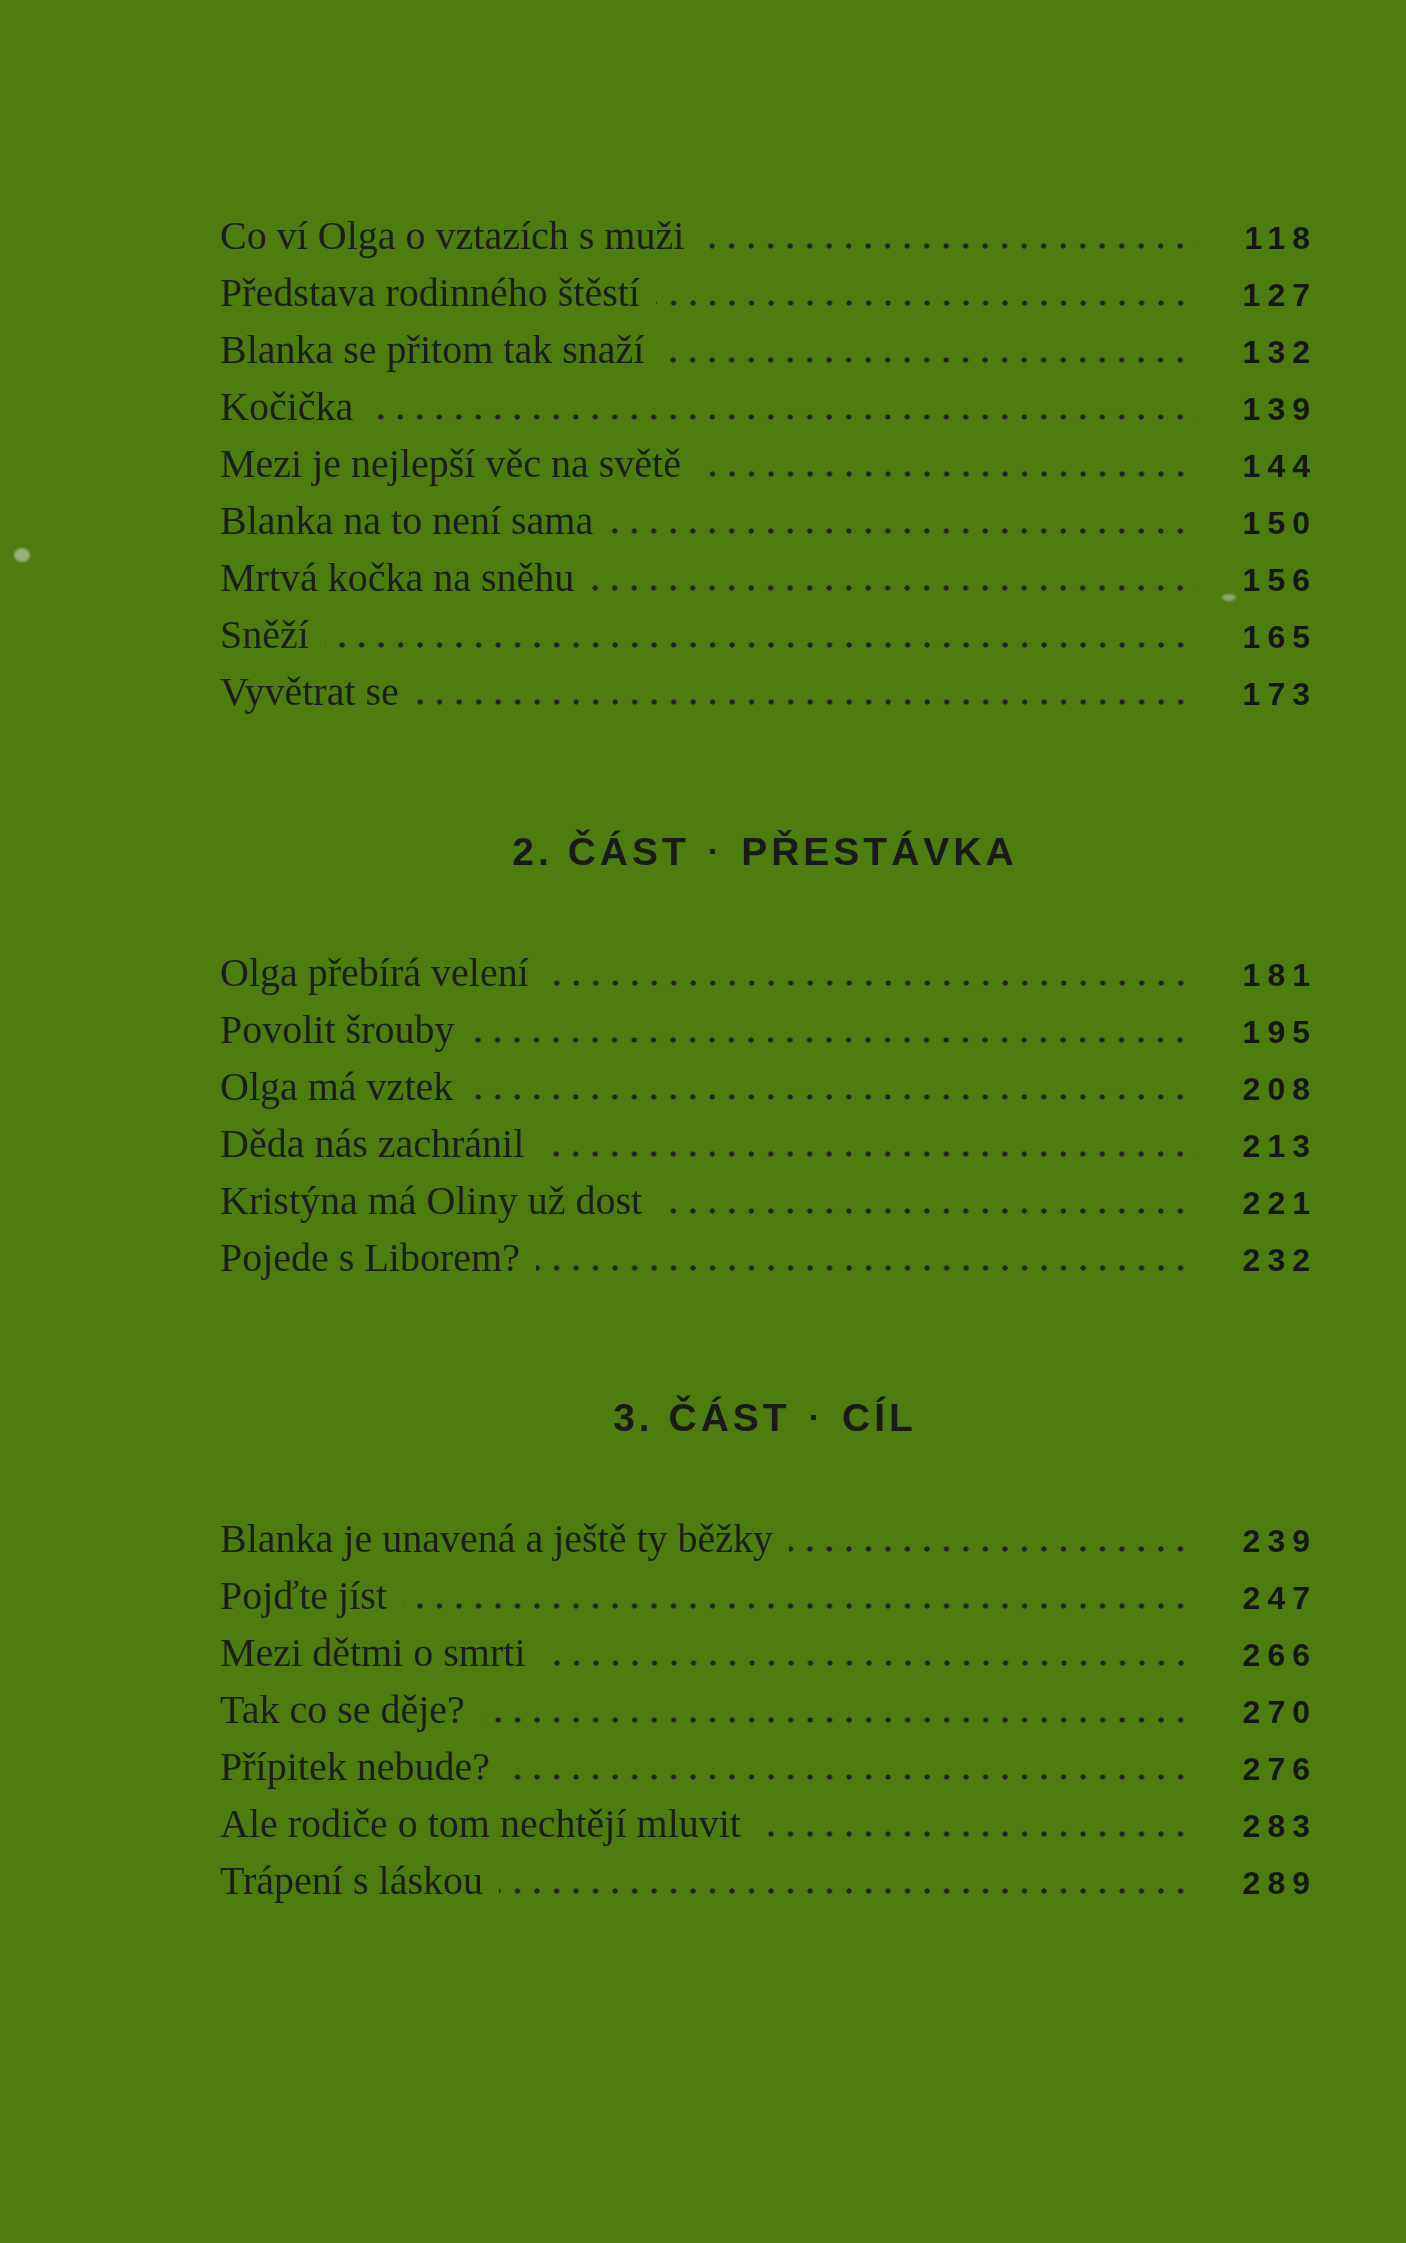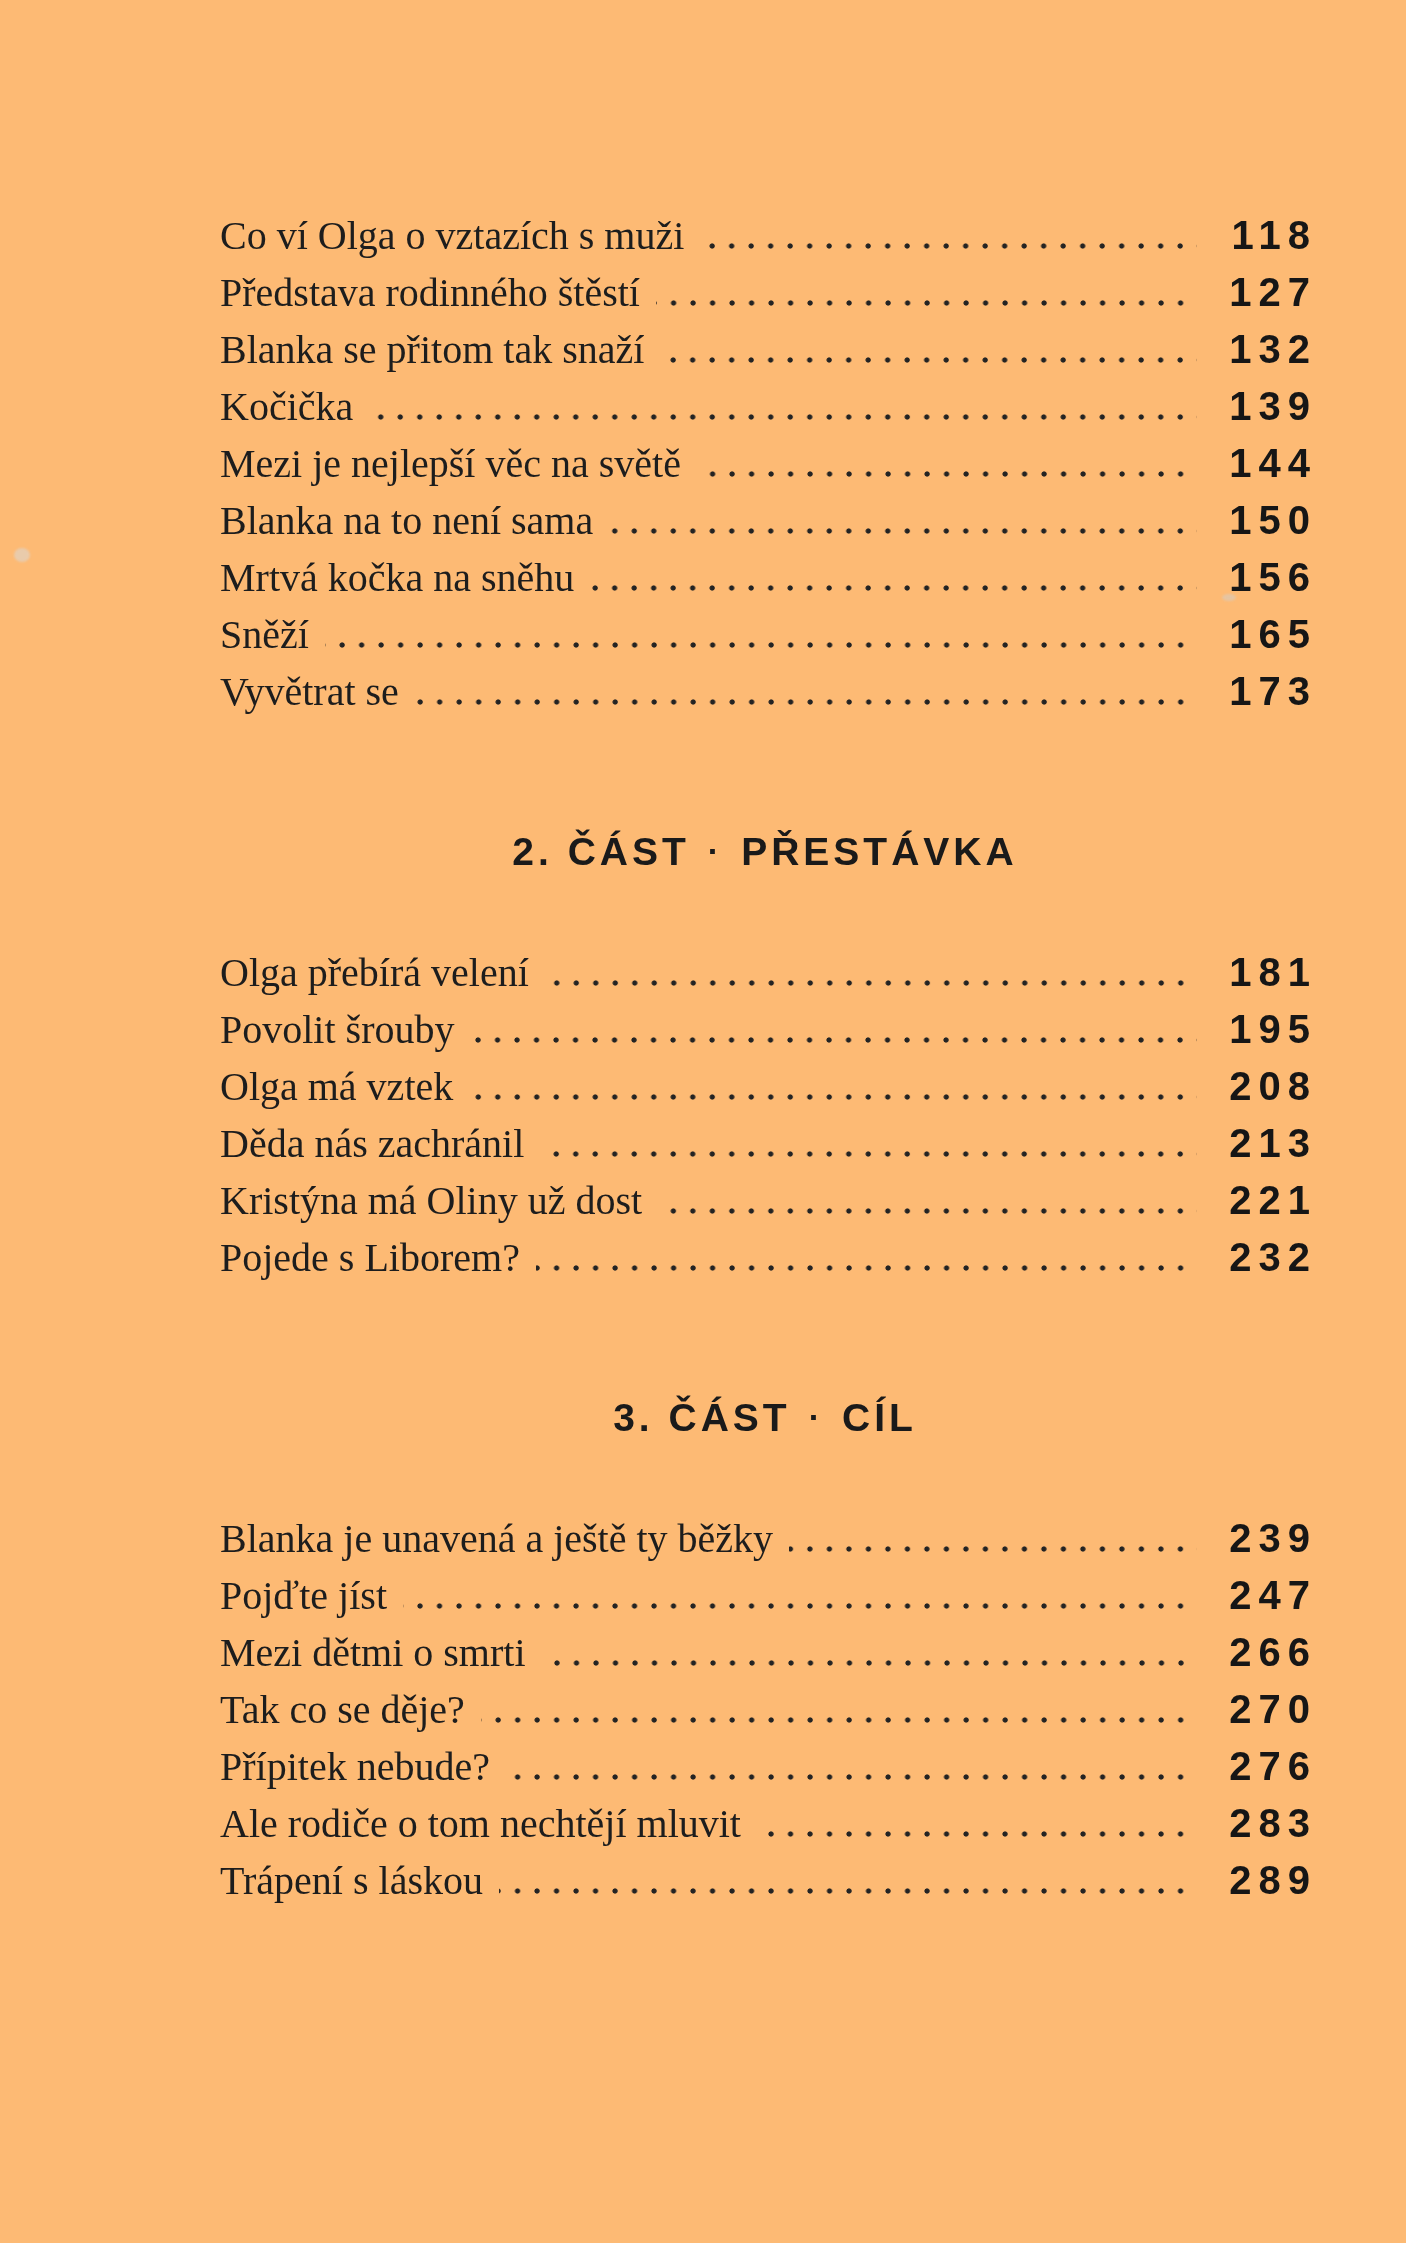--- a/index.html
+++ b/index.html
@@ -1,20 +1,20 @@
 <!DOCTYPE html>
 <html><head>
 <meta charset="utf-8">
 <style>
   html, body { margin: 0; padding: 0; background: #e8e8e8; }
   .page {
     position: relative;
     width: 1406px;
     height: 2243px;
-    background: #fdba74;
+    background: #4d7c0f;
     overflow: hidden;
     font-family: "Liberation Serif", serif;
   }
   .toc {
     position: absolute;
     left: 220px;
     right: 96px;
     top: 212px;
   }
   .toc-row {
@@ -36,21 +36,21 @@
     background-image: radial-gradient(circle at 3px 3px, #232323 2.2px, rgba(0,0,0,0) 3px);
     background-size: 19.5px 6px;
     background-repeat: repeat-x;
     background-position: right center;
     min-width: 40px;
   }
   .toc-page {
     flex: 0 0 auto;
     font-family: "Liberation Sans", sans-serif;
     font-weight: 700;
-    font-size: 40px;
+    font-size: 32px;
     letter-spacing: 7px;
     margin-right: -7px;
     color: #161616;
     min-width: 90px;
     text-align: right;
   }
   .section-heading {
     display: flex;
     justify-content: center;
     align-items: center;

